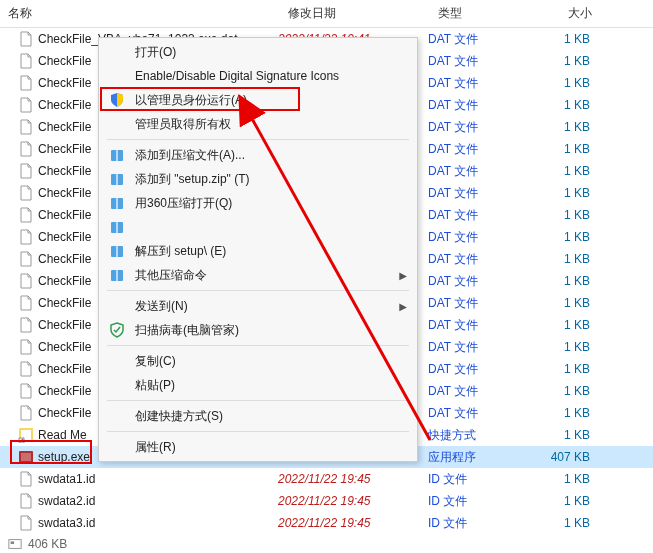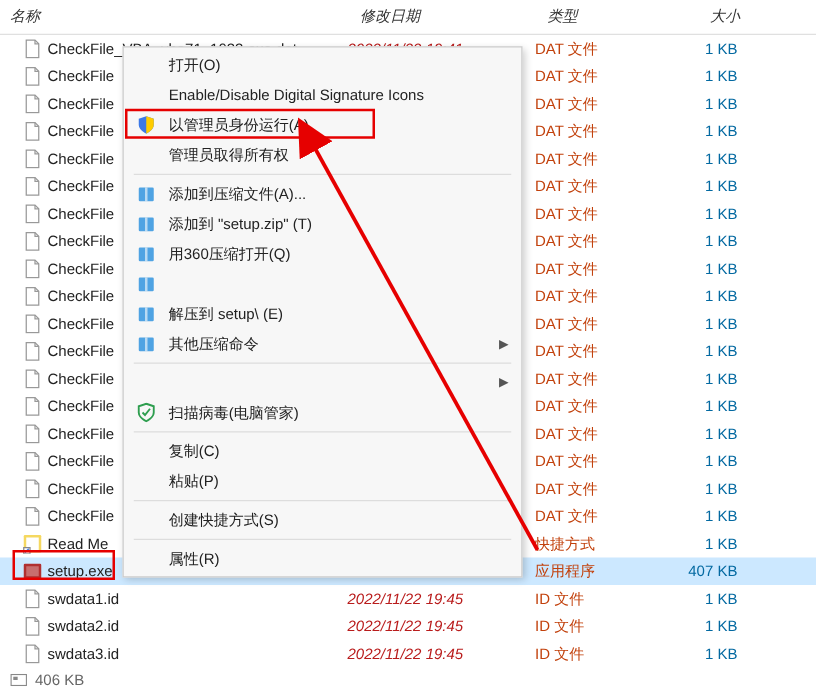--- a/index.html
+++ b/index.html
@@ -1,29 +1,29 @@
 <!DOCTYPE html>
 <html><head>
 <meta charset="utf-8">
 <style>
   * { box-sizing: border-box; margin: 0; padding: 0; }
   body { font-family: "Microsoft YaHei", sans-serif; font-size: 12px; background: #fff; width: 653px; height: 553px; overflow: hidden; position: relative; }
   .header { display: flex; border-bottom: 1px solid #e0e0e0; height: 28px; align-items: center; background: #fff; }
-  .header > div { padding: 0 8px; color: #333; font-style: italic; }
+  .header > div { padding: 0 8px; color: #333; }
   .col-name { width: 280px; }
   .col-date { width: 150px; }
   .col-type { width: 90px; }
   .col-size { width: 80px; text-align: right; }
   .list { }
   .row { display: flex; height: 22px; align-items: center; padding-left: 18px; }
   .row.selected { background: #cce8ff; }
   .row .icon { width: 16px; height: 16px; margin-right: 4px; display: inline-flex; align-items: center; justify-content: center; flex-shrink: 0; }
   .row .name { width: 240px; color: #222; white-space: nowrap; overflow: hidden; }
   .row .date { width: 150px; color: #b91c1c; font-style: italic; }
-  .row .type { width: 90px; color: #c2410c; }
+  .row .type { width: 90px; color: #1d4ed8; }
   .row .size { width: 80px; text-align: right; color: #0369a1; padding-right: 8px; }
   .status { position: absolute; bottom: 2px; left: 8px; color: #666; display: flex; align-items: center; gap: 6px; }
   .status .ficon { width: 14px; height: 14px; }
 
   .context-menu { position: absolute; left: 98px; top: 37px; width: 320px; background: #f7f7f7; border: 1px solid #ccc; box-shadow: 2px 2px 6px rgba(0,0,0,0.2); padding: 2px 0; }
   .menu-item { display: flex; align-items: center; height: 24px; padding: 0 28px 0 8px; position: relative; }
   .menu-item .micon { width: 20px; height: 16px; display: inline-flex; align-items: center; justify-content: center; margin-right: 8px; flex-shrink: 0; }
   .menu-item .label { flex: 1; color: #222; white-space: nowrap; }
   .menu-item .arrow { position: absolute; right: 10px; color: #555; font-size: 10px; }
   .sep { height: 1px; background: #ddd; margin: 3px 8px; }
@@ -398,20 +398,21 @@
           <rect x="2" y="3" width="12" height="11" rx="1" fill="#4fa3e3"></rect>
           <rect x="7" y="3" width="2" height="11" fill="#fff" opacity=".6"></rect>
         </svg>
       </span>
       <span class="label">其他压缩命令</span>
       <span class="arrow">▶</span>
     </div>
     <div class="sep"></div>
     <div class="menu-item">
       <span class="micon"></span>
+      <span class="label">发送到(N)</span>
       <span class="arrow">▶</span>
     </div>
     <div class="menu-item">
       <span class="micon">
         <svg width="16" height="16" viewBox="0 0 16 16">
           <path d="M8 1 L14 3 V8 C14 12 8 15 8 15 C8 15 2 12 2 8 V3 Z" fill="none" stroke="#2e9e4f" stroke-width="1.5"></path>
           <path d="M5 8 L7 10 L11 5" fill="none" stroke="#2e9e4f" stroke-width="1.5"></path>
         </svg>
       </span>
       <span class="label">扫描病毒(电脑管家)</span>

